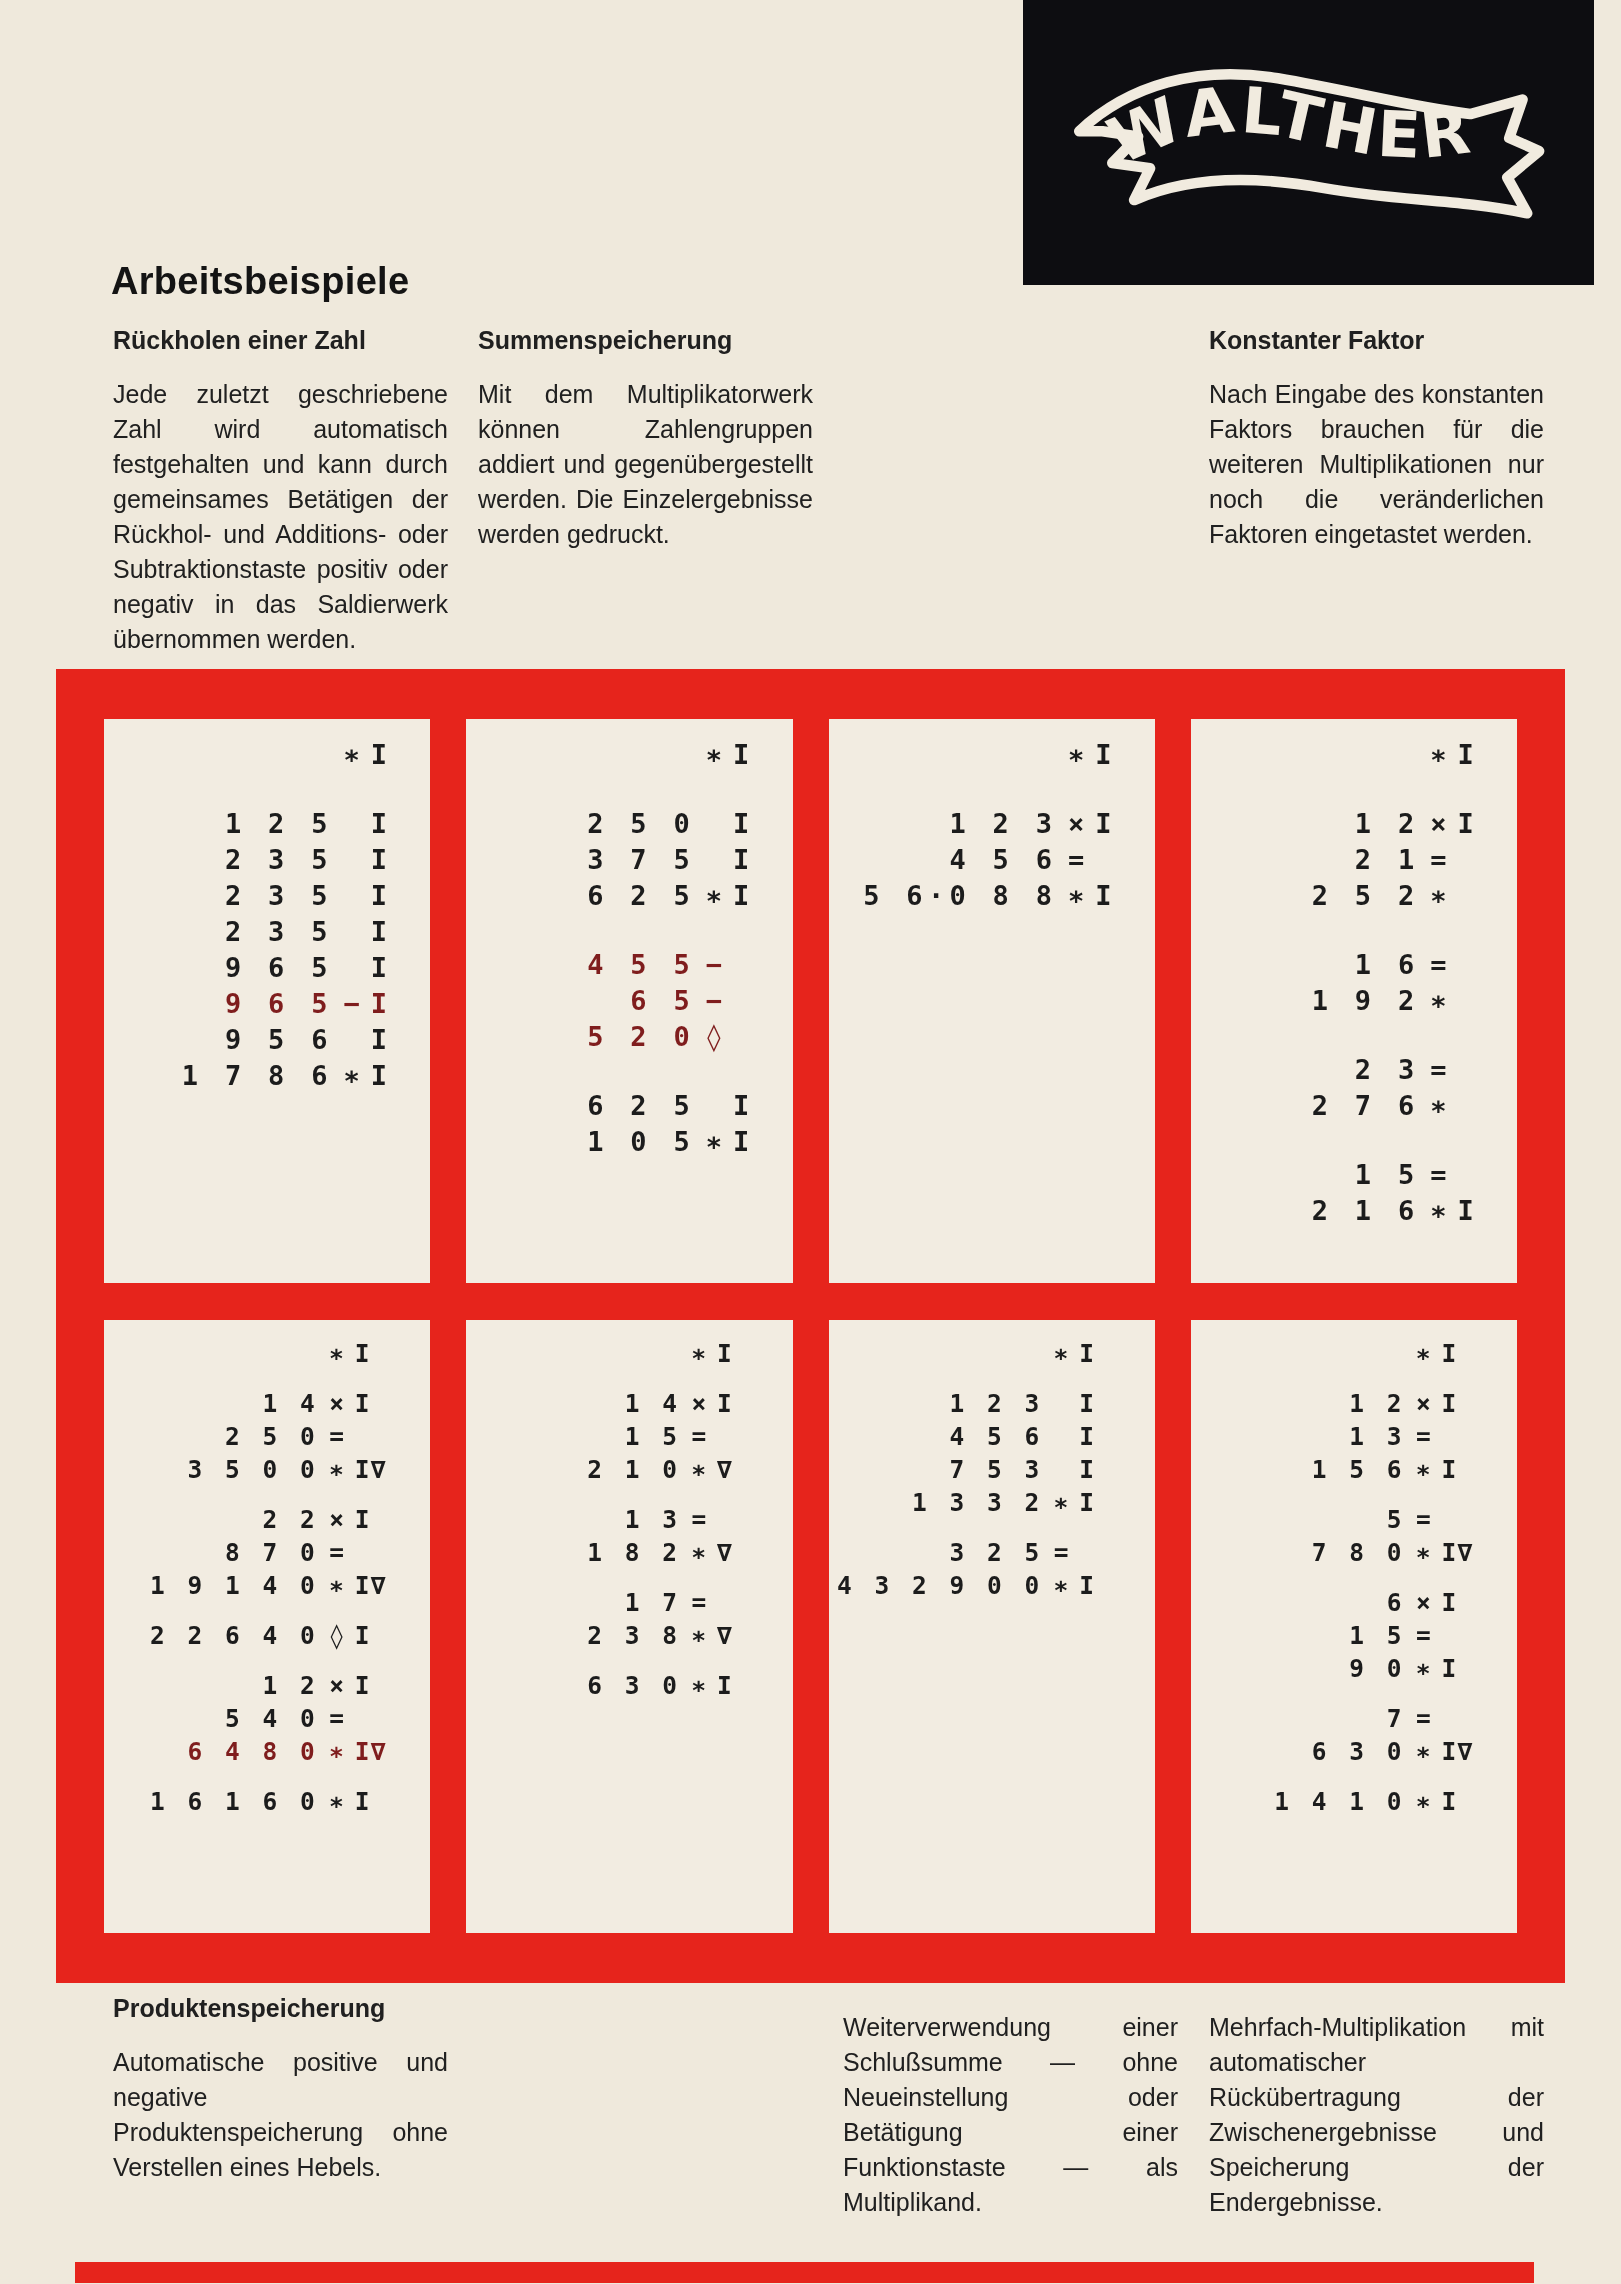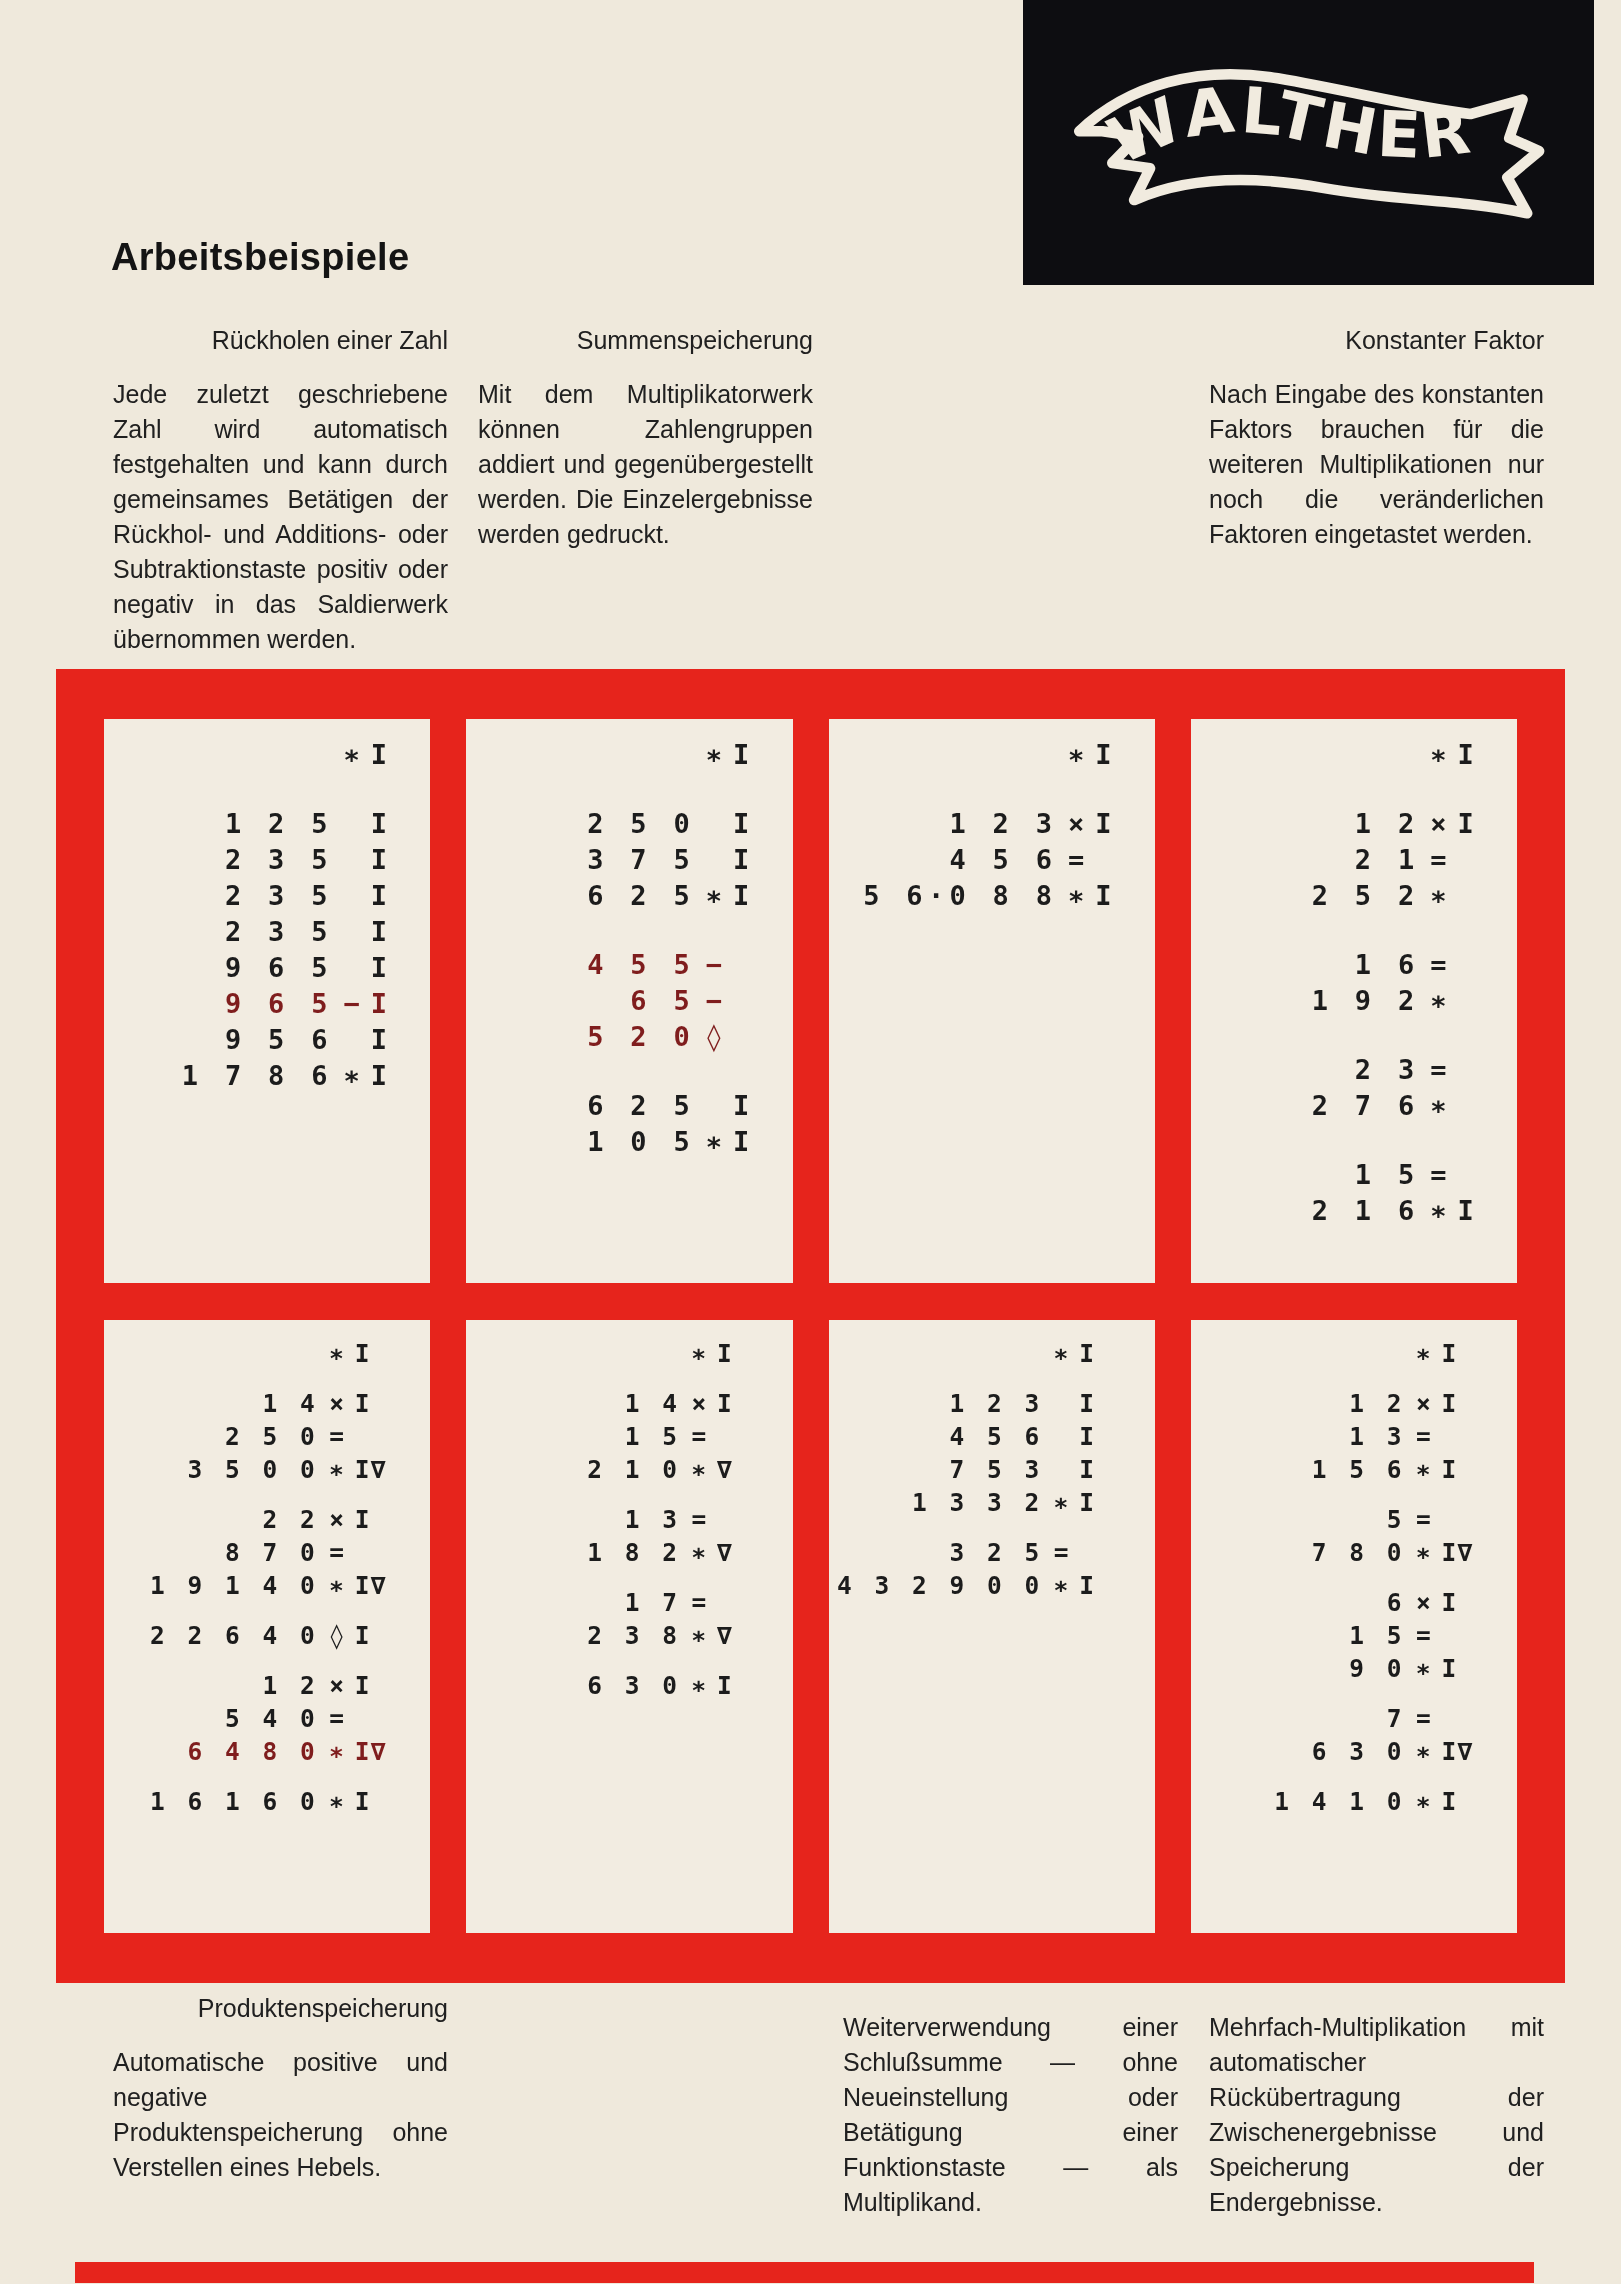--- a/index.html
+++ b/index.html
@@ -5,26 +5,26 @@
   html,body{margin:0;padding:0;background:#e4ddcd;}
   .page{
     position:relative;width:1622px;height:2284px;
     background:#efe9dc;overflow:hidden;
     font-family:"Liberation Sans",sans-serif;
   }
   
   .logo-box{position:absolute;left:1023px;top:0;width:571px;height:285px;background:#0d0d11;}
   .logo-box svg{display:block;width:100%;height:100%;}
   .page-title{
-    position:absolute;left:111px;top:236px;
+    position:absolute;left:111px;top:260px;
     font-size:38px;font-weight:700;color:#141414;letter-spacing:0.3px;
   }
   
   .col{position:absolute;width:335px;font-size:25px;line-height:35px;color:#202020;}
-  .col .col-title{text-align:right;}
+  .col .col-title{text-align:left;font-weight:bold;}
   .col .col-body{text-align:justify;margin-top:19px;}
   .top-col{top:323px;}
   .cap-col{top:1991px;}
   .pos-0{left:113px}.pos-1{left:478px}.pos-2{left:843px}.pos-3{left:1209px}
   
   .red-frame{
     position:absolute;left:56px;top:669px;width:1509px;height:1314px;
     background:#e6241c;box-sizing:border-box;padding:50px 48px;
     display:grid;grid-template-columns:repeat(4,1fr);grid-template-rows:564px 1fr;
     gap:37px 36px;

